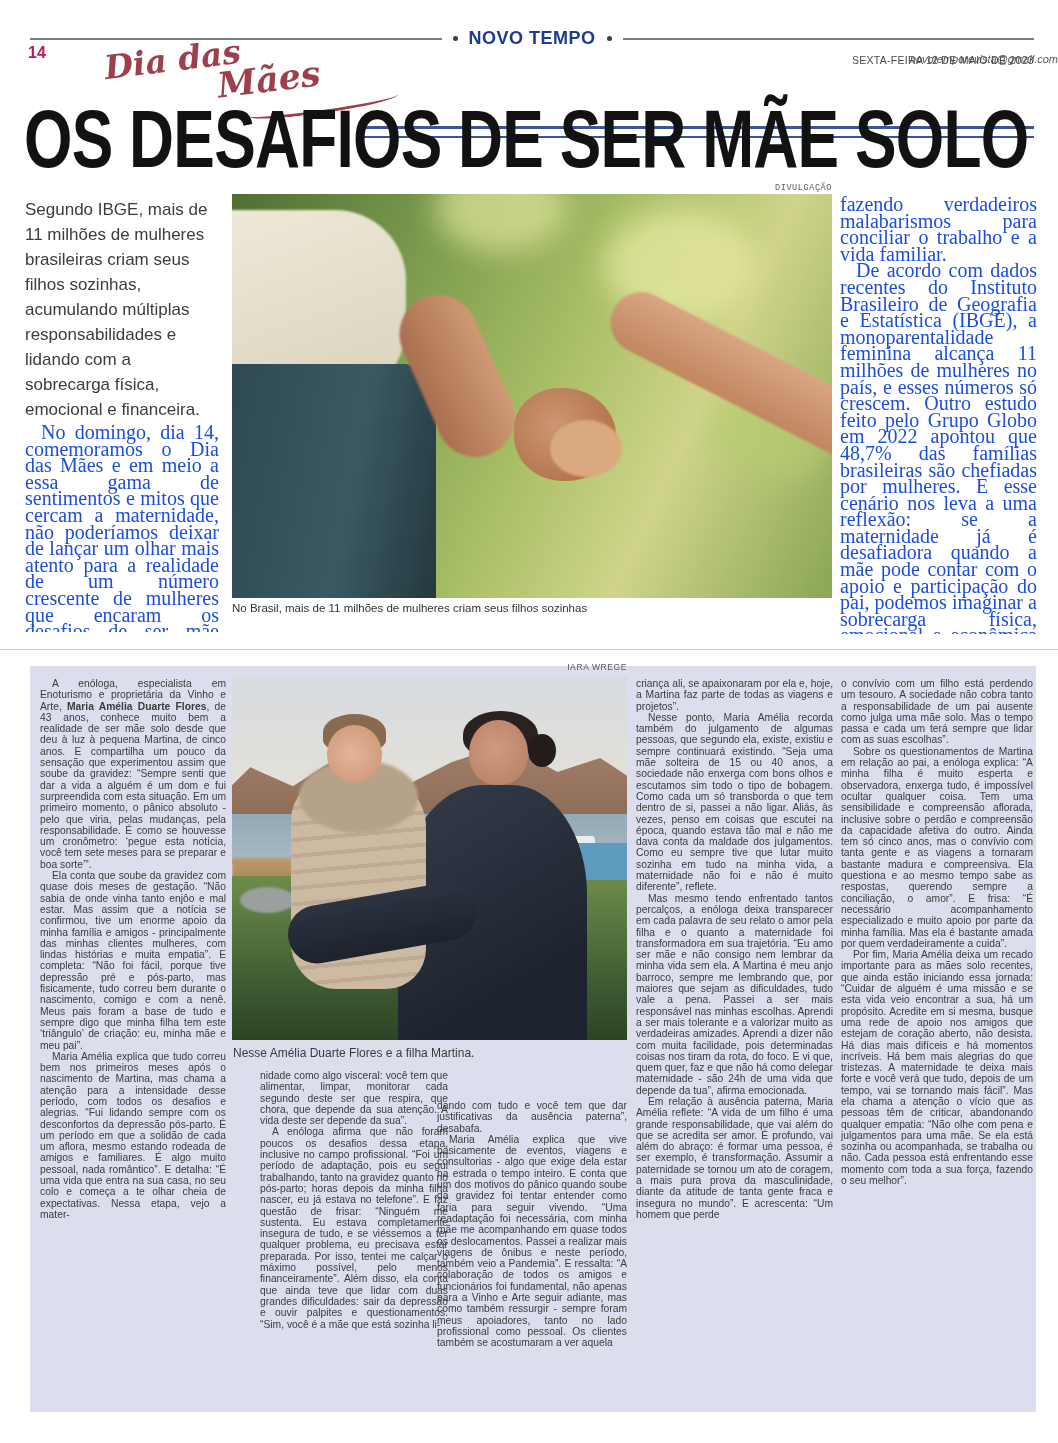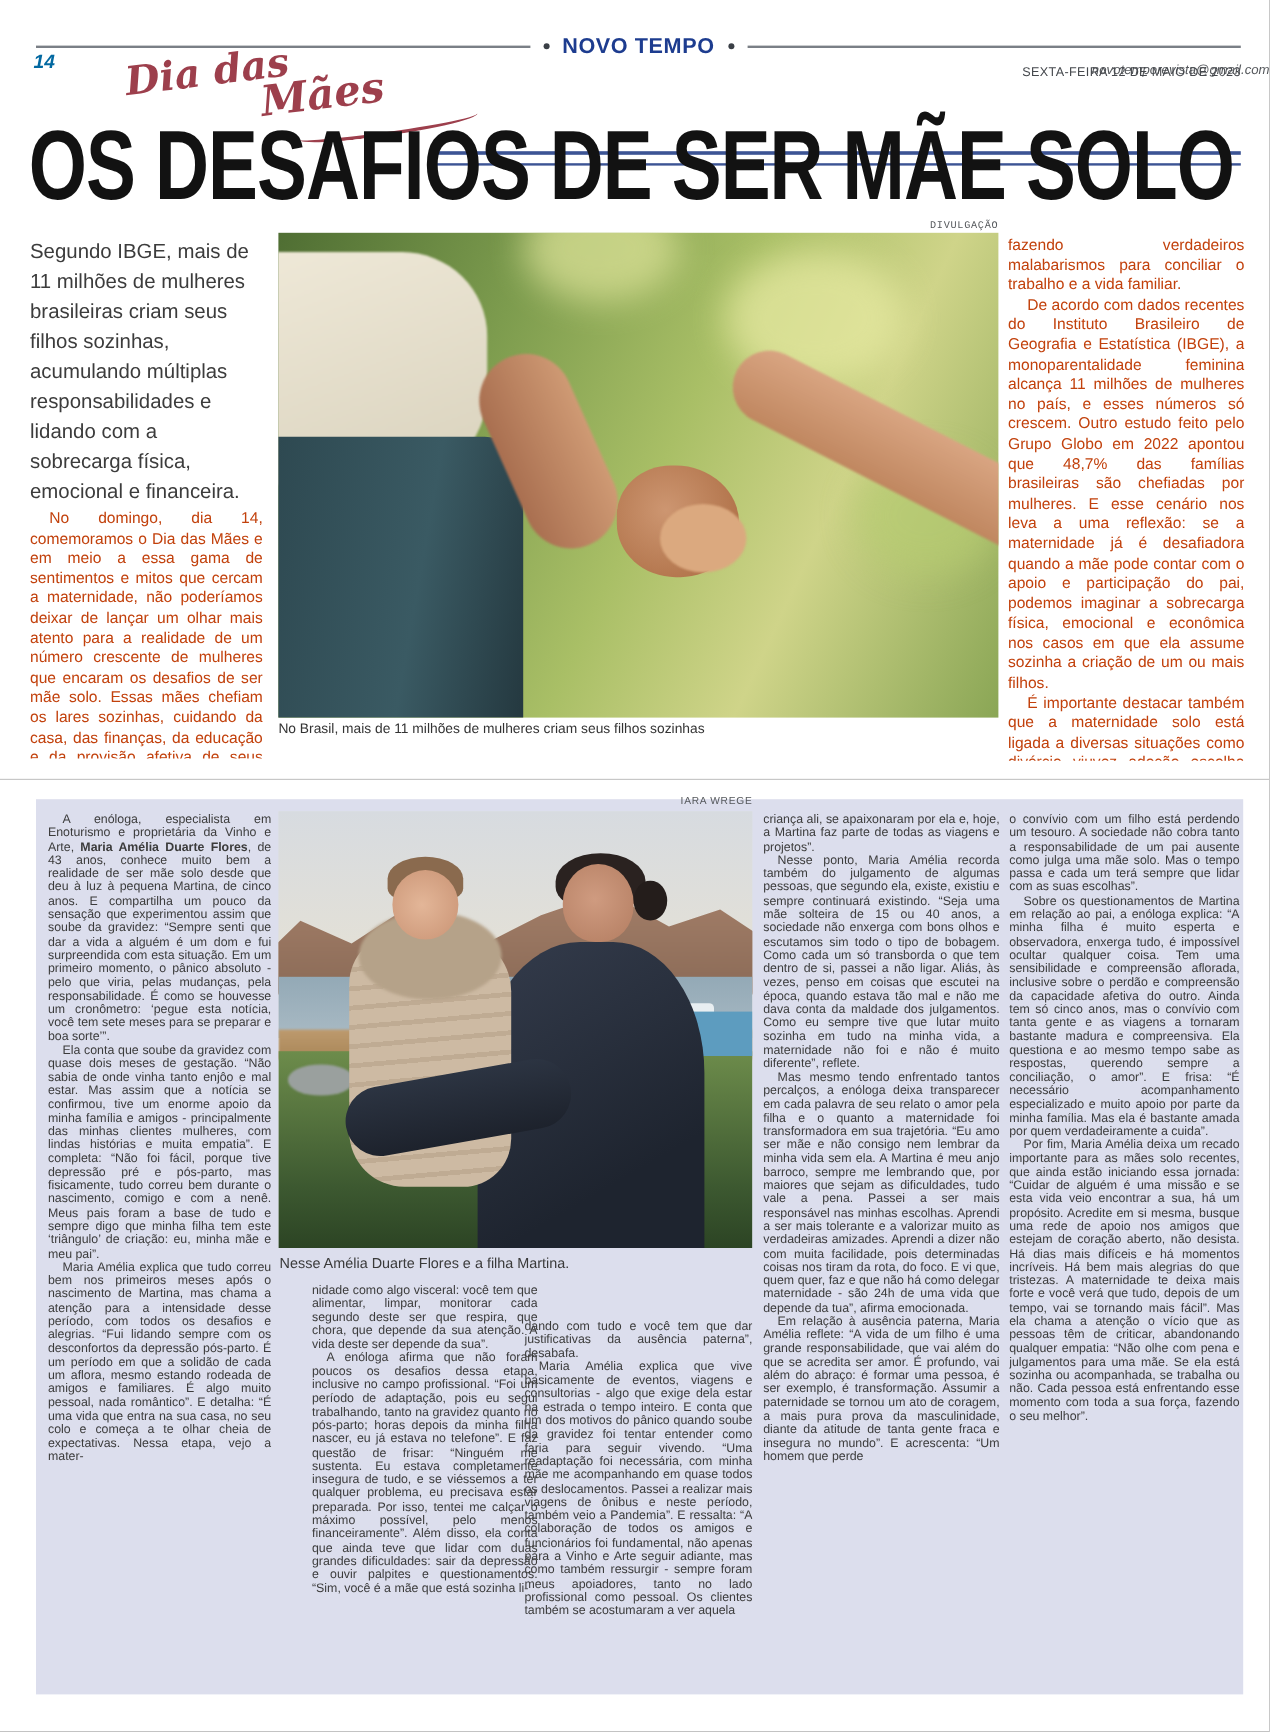--- a/index.html
+++ b/index.html
@@ -4,41 +4,41 @@
 <style>
   html,body{margin:0;padding:0;background:#9b9b9b;}
   .page{position:relative;width:1058px;height:1443px;margin:0 auto;background:#ffffff;
         font-family:"Liberation Sans",sans-serif;overflow:hidden;}
   
   .hdr-rule{position:absolute;left:30px;right:24px;top:28px;display:flex;align-items:center;gap:11px;}
   .hdr-line{flex:1;height:2px;background:#7a7f86;}
   .hdr-dot{width:5px;height:5px;border-radius:50%;background:#3a3f46;}
   .masthead{font-size:18px;font-weight:bold;letter-spacing:.5px;color:#1d3c8f;white-space:nowrap;}
   .email{position:absolute;left:0;right:0;top:53px;text-align:right;font-size:11px;font-style:italic;color:#55585c;}
-  .pagenum{position:absolute;left:28px;top:44px;font-size:16px;font-weight:bold;color:#0369a1;font-style:italic;}
+  .pagenum{position:absolute;left:28px;top:44px;font-size:16px;font-weight:bold;color:#be185d;}
   .dateline{position:absolute;right:24px;top:54px;font-size:10.5px;color:#45484d;letter-spacing:.3px;}
   .logo{position:absolute;left:90px;top:48px;width:280px;height:100px;color:#9d3f4c;
         font-family:"DejaVu Serif","Liberation Serif",serif;font-style:italic;font-weight:bold;
         transform:rotate(-7deg);transform-origin:left top;}
   .logo .l1{position:absolute;left:12px;top:2px;font-size:33px;white-space:nowrap;}
   .logo .l2{position:absolute;left:122px;top:32px;font-size:35px;white-space:nowrap;}
   .logo .swash{position:absolute;left:150px;top:78px;width:150px;height:12px;
         border-bottom:3px solid #9d3f4c;border-radius:0 0 70% 40%;}
   .dblline{position:absolute;left:362px;right:24px;top:126px;height:7px;
         border-top:3px solid #3c5494;border-bottom:2px solid #3c5494;}
   
   .headline{position:absolute;left:24px;top:98px;width:1014px;height:84px;overflow:visible;}
   .headline span{display:inline-block;font-size:82px;font-weight:bold;letter-spacing:-1px;color:#121212;
         white-space:nowrap;transform:scale(.76,1);transform-origin:left top;line-height:1;}
   
   .intro{position:absolute;left:25px;top:197px;width:192px;font-size:17px;line-height:25px;color:#3c3c3c;}
   .a1-left{position:absolute;left:25px;top:424px;width:194px;height:208px;overflow:hidden;}
   .a1-right{position:absolute;left:840px;top:196px;width:197px;height:438px;overflow:hidden;}
-  .serif p{margin:0;font-family:Liberation Sans, sans-serif;font-size:13px;line-height:16.6px;
-        text-align:justify;color:#c2410c;}
+  .serif p{margin:0;font-family:Liberation Serif, serif;font-size:20px;line-height:16.6px;
+        text-align:justify;color:#1d4ed8;}
   .serif p.ind{text-indent:16px;}
   .credit{position:absolute;font-size:8.5px;color:#55585c;letter-spacing:.6px;text-align:right;}
   .credit1{left:632px;top:183px;width:200px;font-family:Liberation Mono, monospace;}
   .credit2{left:430px;top:662px;width:197px;}
   .caption{position:absolute;font-size:11.5px;color:#333;}
   .caption1{left:232px;top:602px;width:600px;}
   .caption2{left:233px;top:1046px;width:392px;font-size:12px;color:#3a3a3a;}
   .divider{position:absolute;left:0;right:0;top:649px;height:1px;background:#c7c7c7;}
   
   .sec2{position:absolute;left:30px;top:666px;width:1006px;height:746px;background:#dcdeed;}

